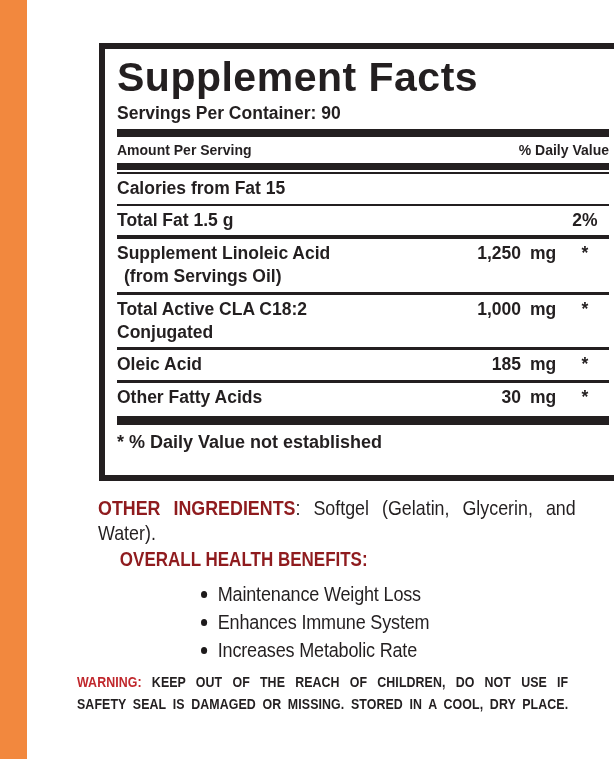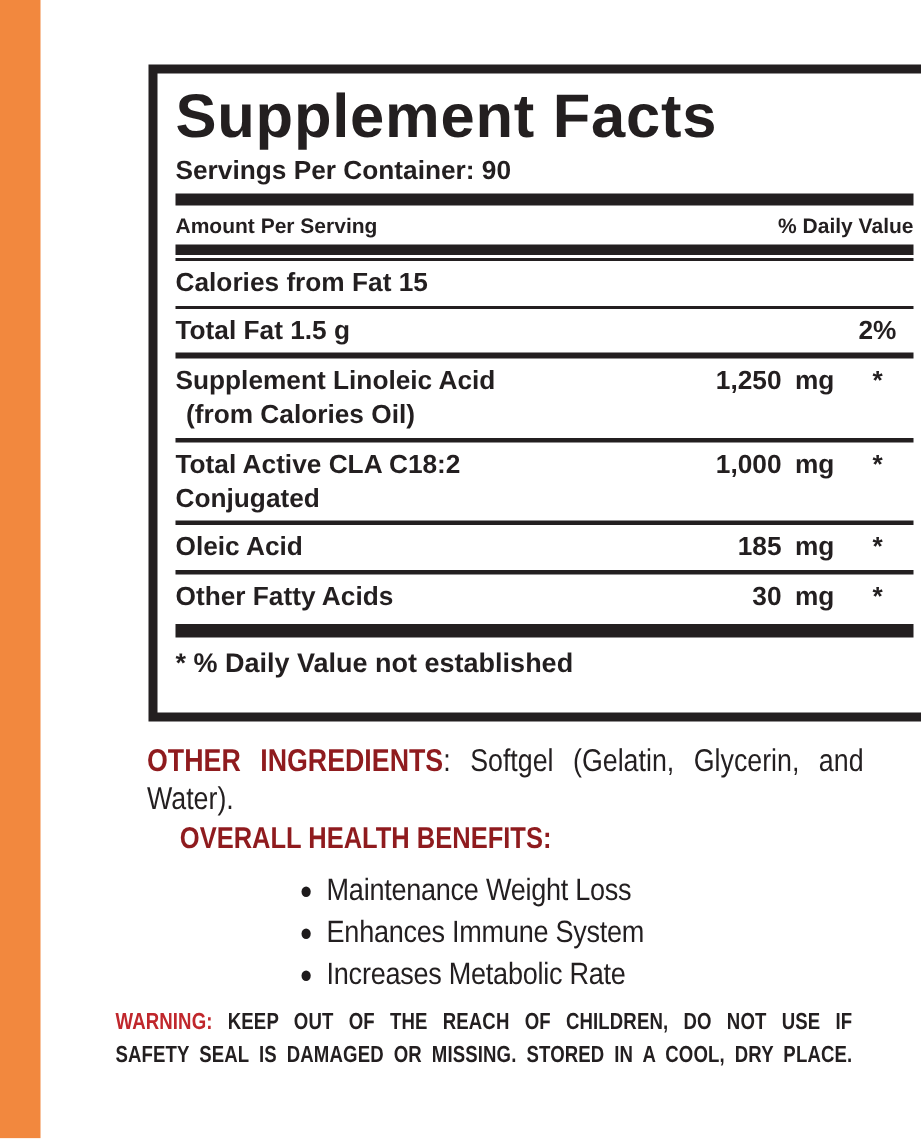--- a/index.html
+++ b/index.html
@@ -168,21 +168,21 @@
 
     <div class="frow">
       <span class="nm">Total Fat 1.5 g</span>
       <span class="amt"></span>
       <span class="unit"></span>
       <span class="dvc">2%</span>
     </div>
     <div class="bar hl4"></div>
 
     <div class="frow">
-      <span class="nm"><span>Supplement Linoleic Acid</span><span class="nm2 indent">(from Calories Oil)</span></span>
+      <span class="nm"><span>Supplement Linoleic Acid</span><span class="nm2 indent">(from Servings Oil)</span></span>
       <span class="amt">1,250</span>
       <span class="unit">mg</span>
       <span class="dvc">*</span>
     </div>
     <div class="bar hl3"></div>
 
     <div class="frow">
       <span class="nm"><span>Total Active CLA C18:2</span><span class="nm2">Conjugated</span></span>
       <span class="amt">1,000</span>
       <span class="unit">mg</span>

